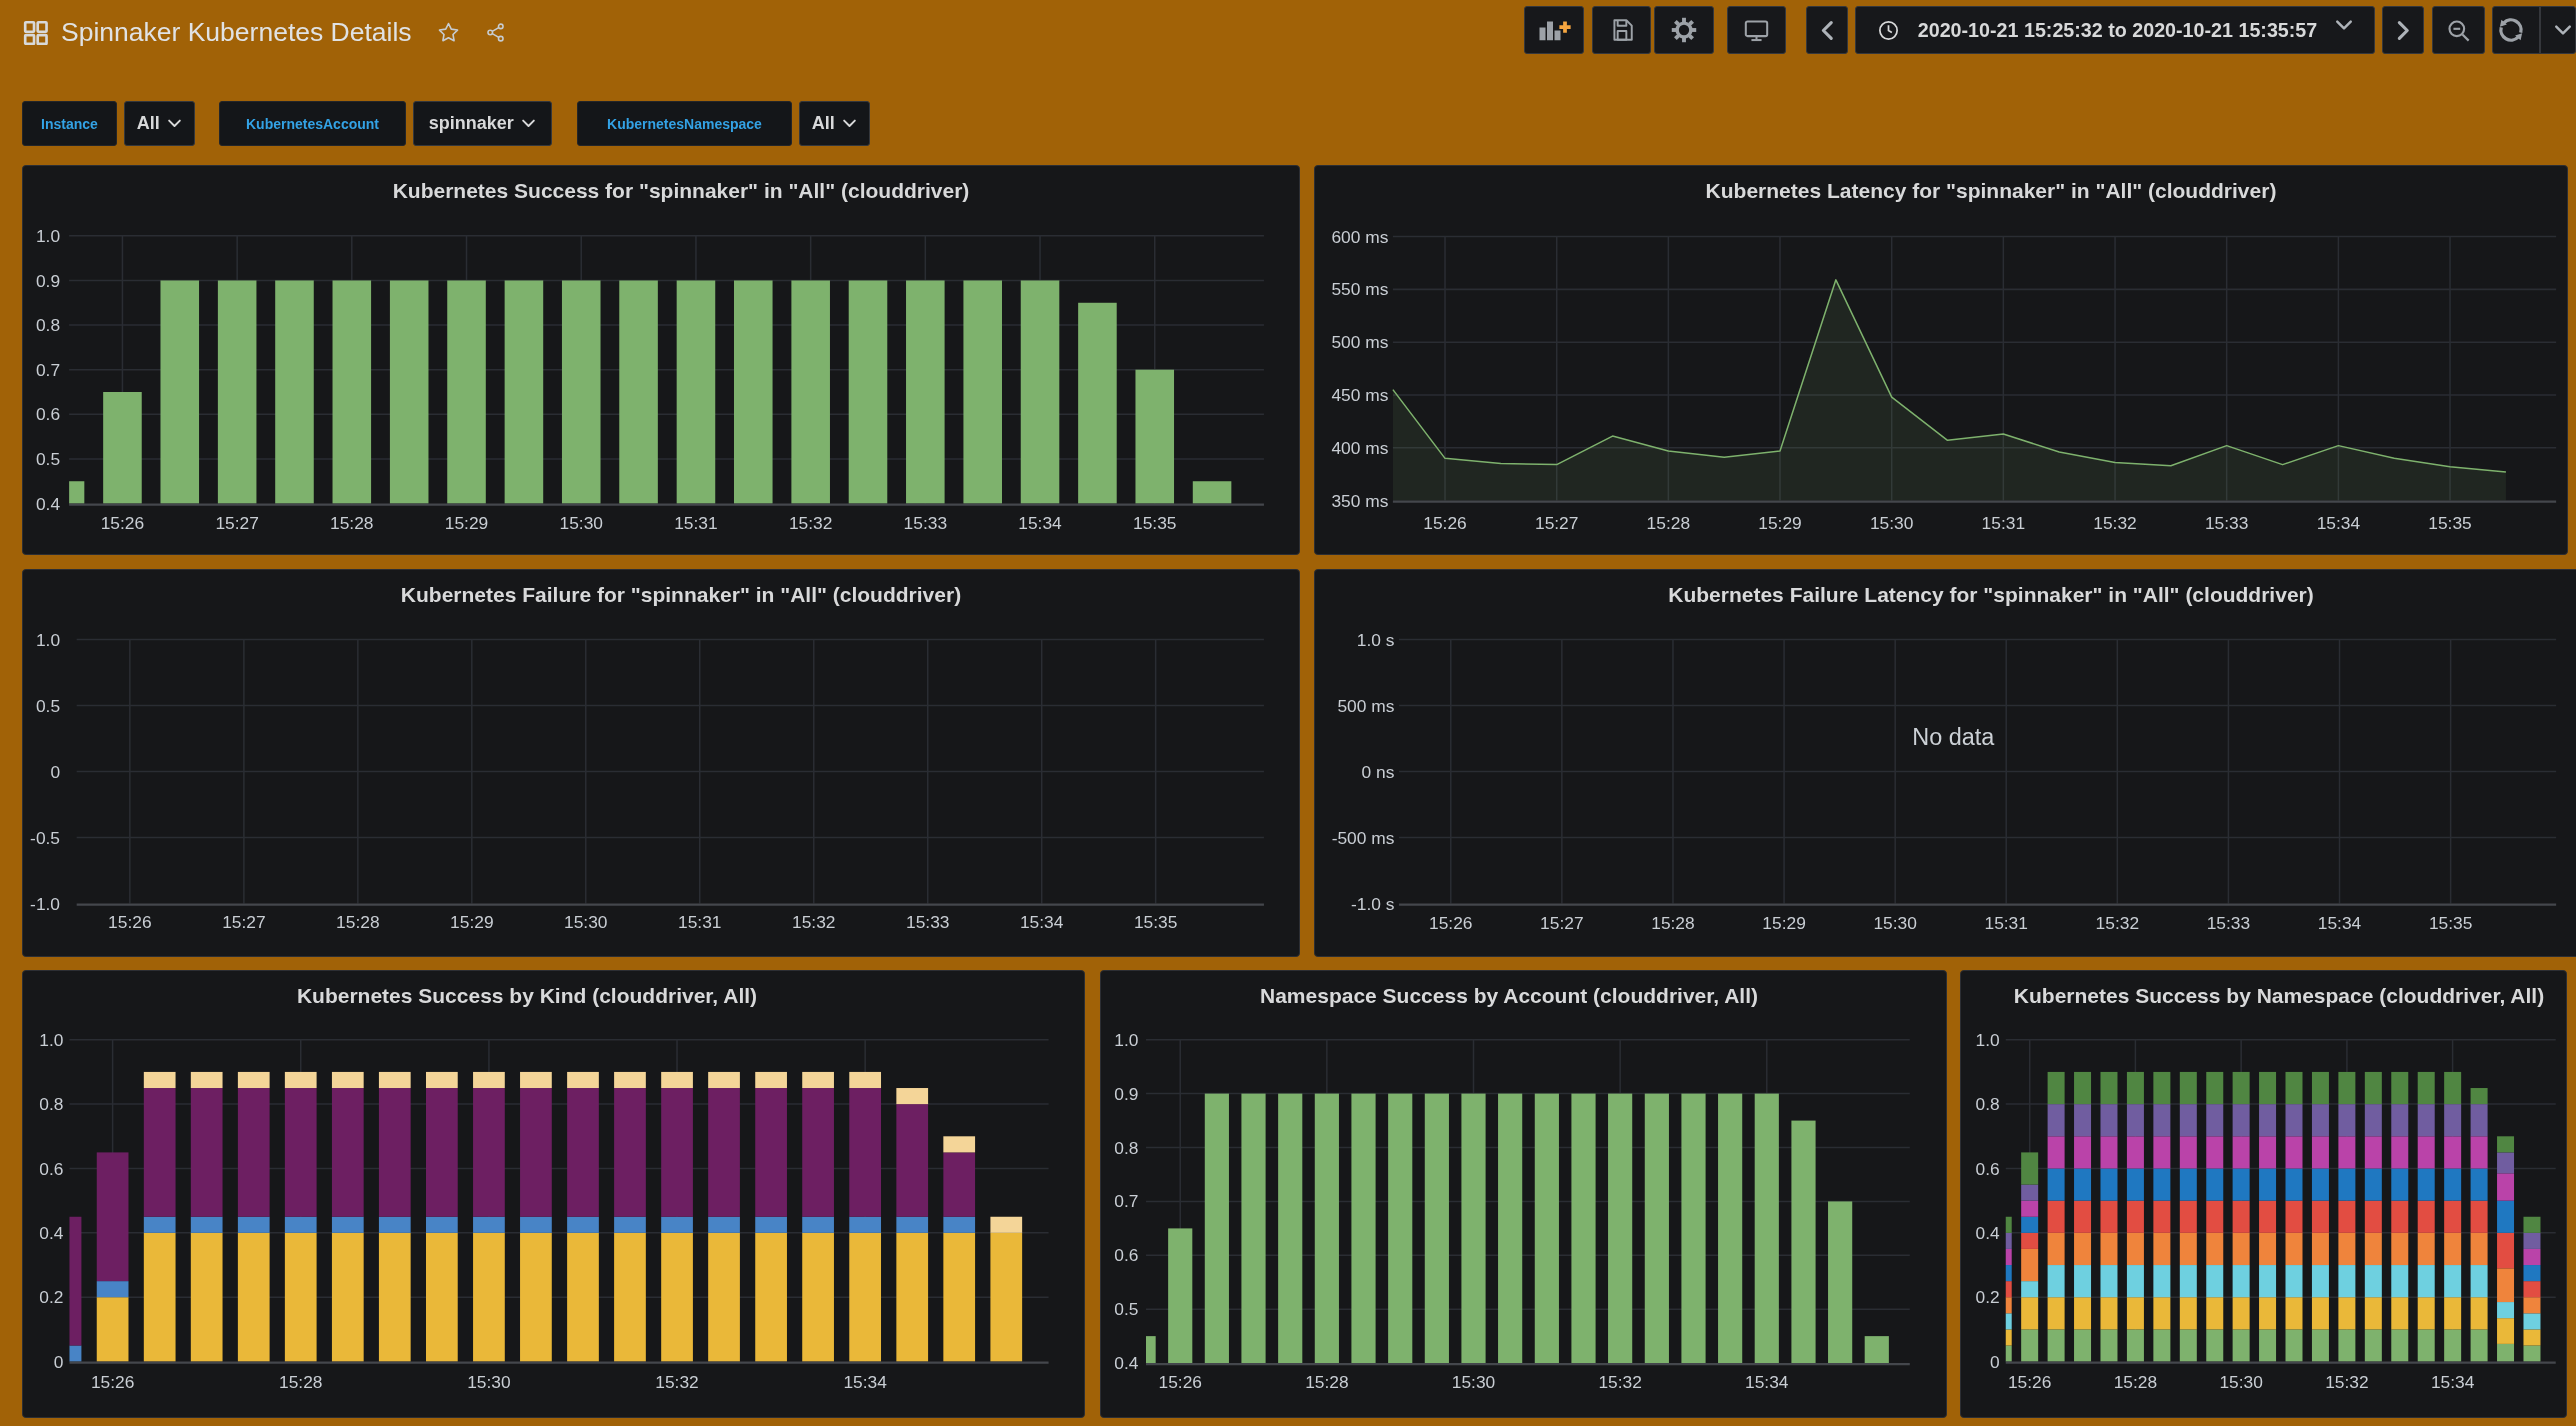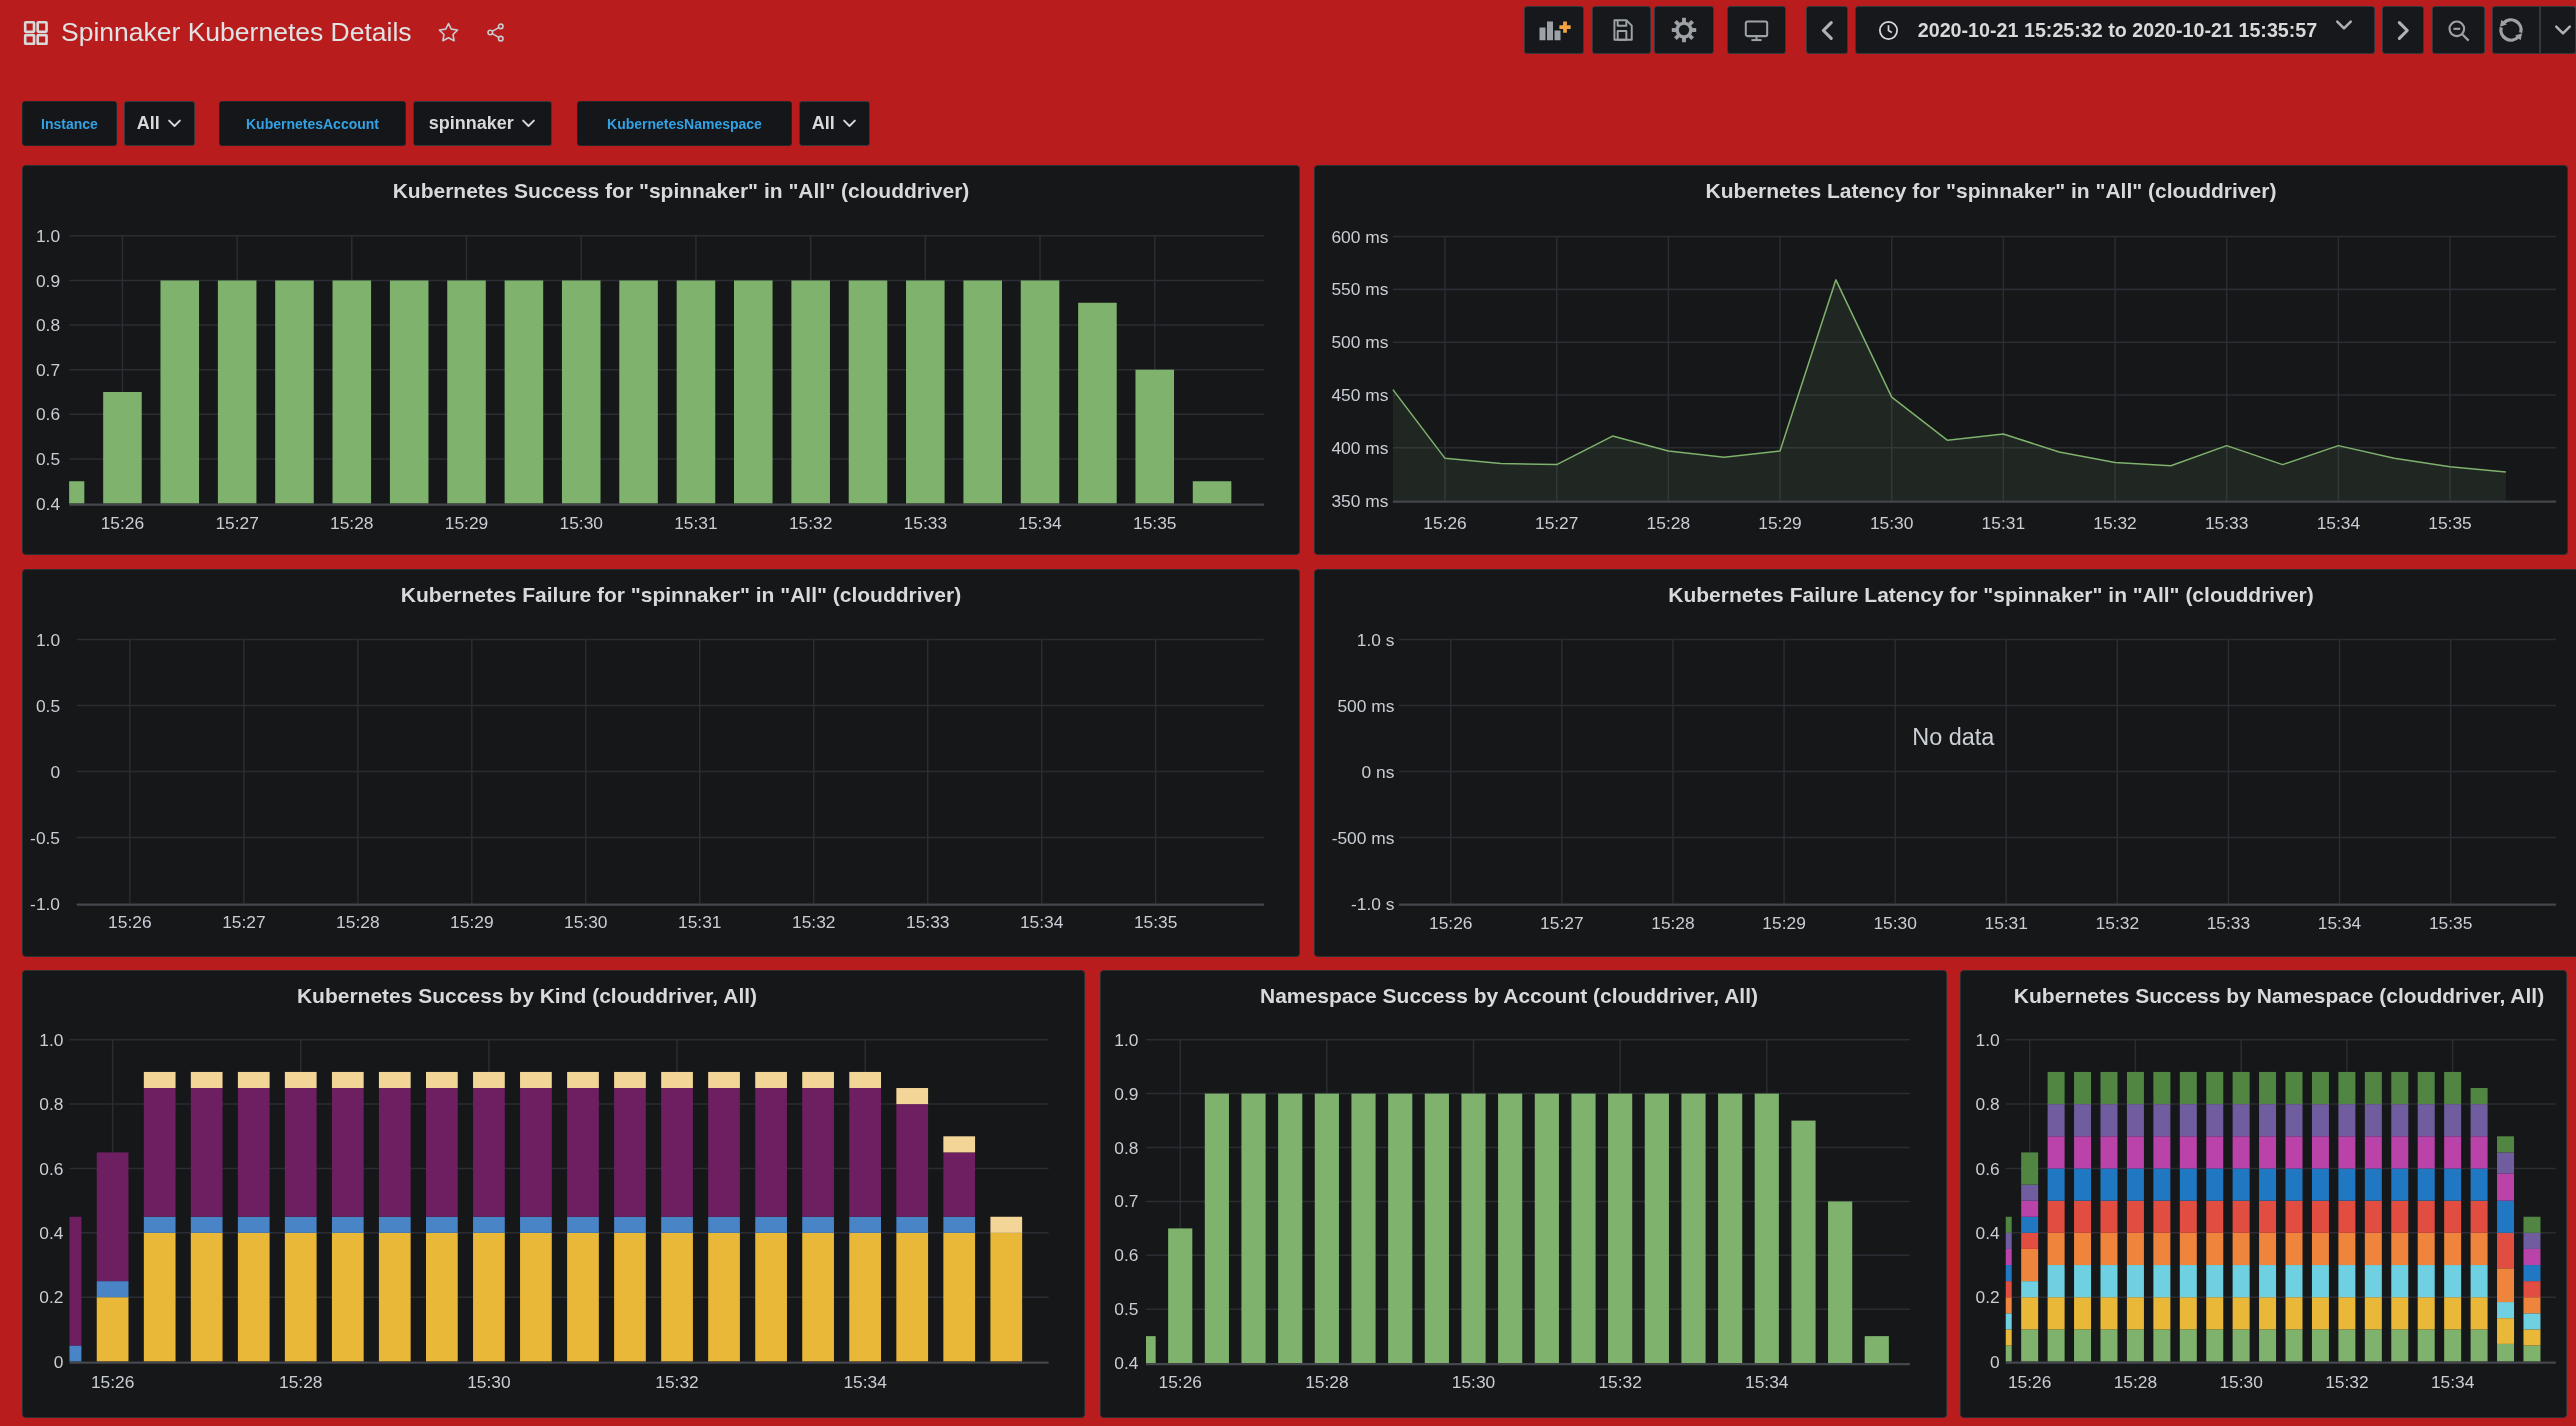--- a/index.html
+++ b/index.html
@@ -1,16 +1,16 @@
 <!DOCTYPE html>
 <html style="font-size:12px"><head><meta charset="utf-8"><title>Spinnaker Kubernetes Details</title>
 <style>
 * { margin:0; padding:0; box-sizing:border-box; }
 html,body { width:2576px; height:1426px; background:#0b0c0e; font-family:"Liberation Sans", sans-serif; overflow:hidden; }
-.page { position:relative; width:2576px; height:1426px; background:#b91c1c; }
+.page { position:relative; width:2576px; height:1426px; background:#a16207; }
 .panel { position:absolute; background:#161719; border:1.5px solid #2c2e33; border-radius:3.8px; }
 .ptitle { position:absolute; top:13px; transform:translateX(-50%); white-space:nowrap; color:#d8d9da; font-size:21px; font-weight:bold; }
 .btn { position:absolute; background:#17181b; border:1.5px solid #35373c; border-radius:3px; display:flex; align-items:center; justify-content:center; }
 .vbox { position:absolute; top:101px; height:45px; background:#141619; border:1.5px solid #34373c; border-radius:3px; display:flex; align-items:center; justify-content:center; gap:7.6px; }
 .vboxl { border-color:#232529; }
 .vlab { color:#33a2e5; font-size:14px; font-weight:bold; }
 .vval { color:#d8d9da; font-size:18px; font-weight:bold; }
 .htitle { position:absolute; left:61px; top:16.6px; color:#e0e2e4; font-size:26.5px; font-weight:normal; }
 svg { display:block; }
 </style></head>

